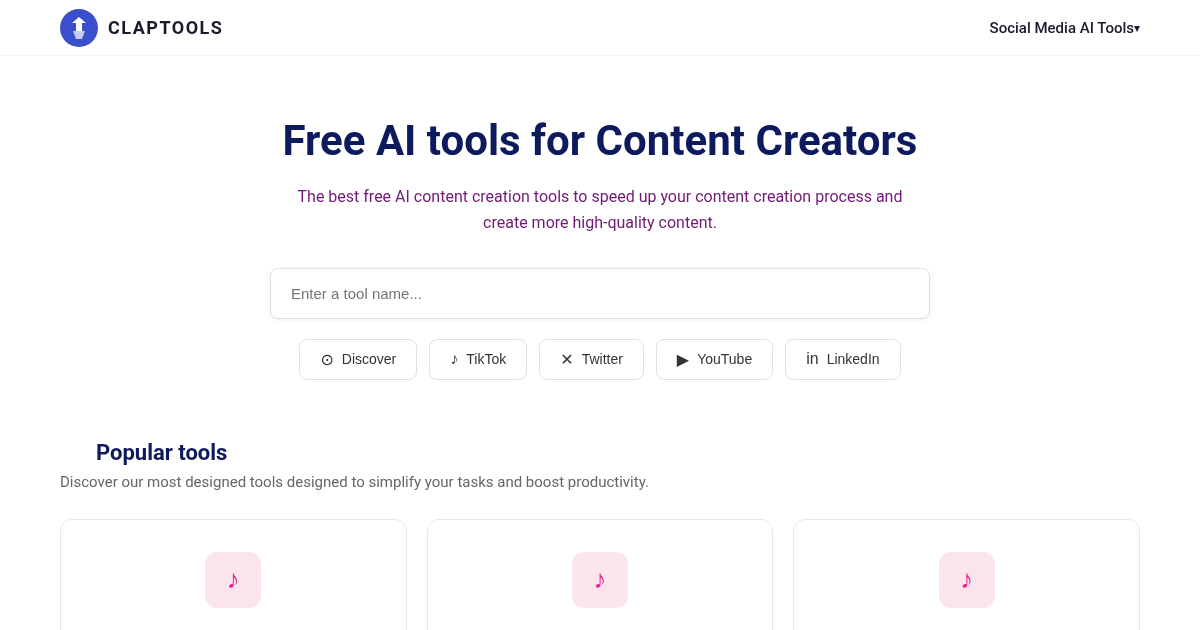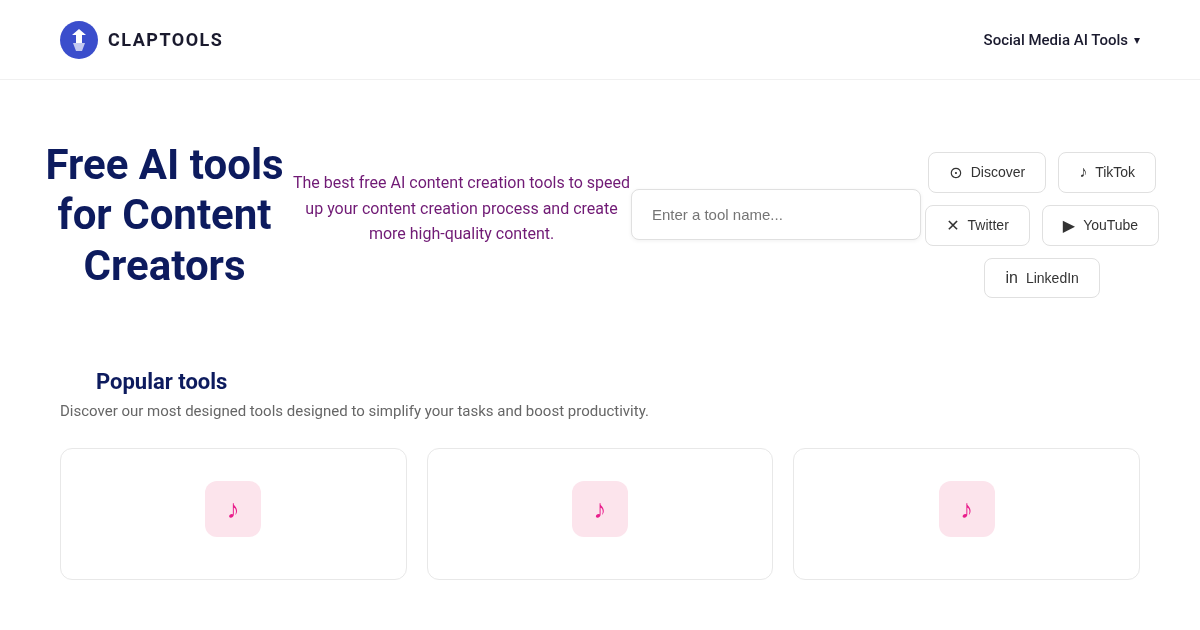--- a/index.html
+++ b/index.html
@@ -15,21 +15,21 @@
       width: 1200px;
       min-height: 630px;
     }
 
     
     .header {
       display: flex;
       align-items: center;
       justify-content: space-between;
       padding: 0 60px;
-      height: 80px;
+      height: 56px;
       border-bottom: 1px solid #f0f0f0;
     }
 
     .logo-area {
       display: flex;
       align-items: center;
       gap: 10px;
     }
 
     .logo-icon {
@@ -40,39 +40,39 @@
     .logo-text {
       font-size: 18px;
       font-weight: 700;
       color: #1a1a2e;
       letter-spacing: 1.5px;
     }
 
     .nav-menu {
       display: flex;
       align-items: center;
-      gap: 6px;
+      gap: 0;
       cursor: pointer;
     }
 
     .nav-menu-label {
       font-size: 15px;
       font-weight: 500;
       color: #1a1a2e;
     }
 
     .nav-chevron {
       font-size: 12px;
       color: #1a1a2e;
     }
 
     
     .hero {
       display: flex;
-      flex-direction: row;
+      flex-direction: column;
       align-items: center;
       padding: 60px 37px 40px;
       text-align: center;
     }
 
     .hero-title {
       font-size: 42px;
       font-weight: 700;
       color: #0d1b5e;
       margin-bottom: 18px;

